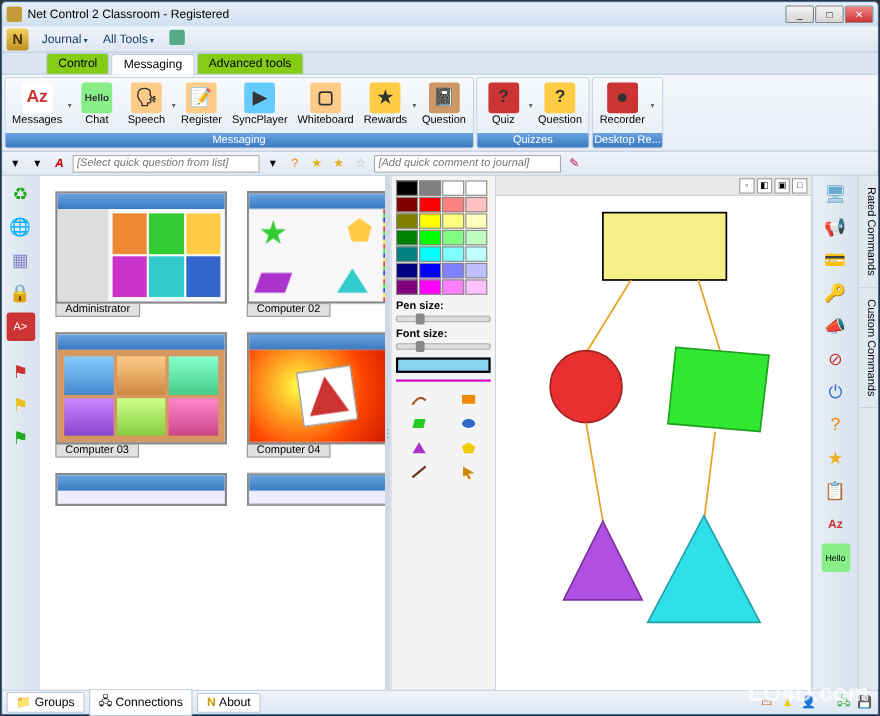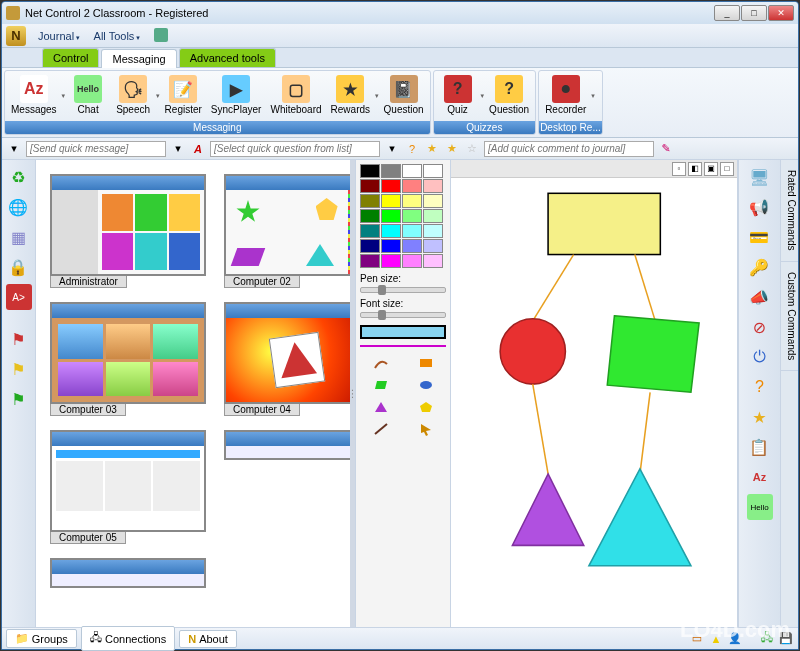--- a/index.html
+++ b/index.html
@@ -34,21 +34,21 @@
 .left-toolbar { width: 34px; background: linear-gradient(90deg,#e8eef6,#d8e2ee); border-right: 1px solid #c8d4e4; display: flex; flex-direction: column; align-items: center; padding: 4px 0; gap: 4px; }
 .lt-btn { width: 26px; height: 26px; border-radius: 3px; display: flex; align-items: center; justify-content: center; font-size: 16px; cursor: pointer; }
 .thumb-area { flex: 1; overflow: auto; padding: 14px; background: #fff; }
 .thumb-grid { display: grid; grid-template-columns: repeat(2, 160px); gap: 14px 14px; }
 .thumb { display: flex; flex-direction: column; align-items: flex-start; }
 .thumb-img { width: 156px; height: 102px; border: 2px solid #888; background: #eef; position: relative; overflow: hidden; }
 .thumb-label { background: #e0e0e0; border: 1px solid #999; padding: 0 8px; font-size: 10px; margin-top: -1px; }
 .palette-panel { width: 96px; border-left: 1px solid #c8d4e4; border-right: 1px solid #c8d4e4; background: #f4f4f4; padding: 4px; display: flex; flex-direction: column; gap: 3px; }
 .color-grid { display: grid; grid-template-columns: repeat(4, 20px); gap: 1px; }
 .color-sw { width: 20px; height: 14px; border: 1px solid #888; cursor: pointer; }
-.pal-label { font-size: 10px; margin-top: 2px; }
+.pal-label { font-size: 10px; margin-top: 2px; font-weight: bold; }
 .slider { height: 6px; background: #ddd; border: 1px solid #aaa; border-radius: 2px; position: relative; }
 .slider::after { content: ''; position: absolute; width: 8px; height: 10px; background: #888; left: 20%; top: -3px; border-radius: 2px; }
 .fill-preview { height: 14px; border: 2px solid #000; background: #88d4f0; margin-top: 4px; }
 .shape-tools { display: grid; grid-template-columns: repeat(2, 1fr); gap: 4px; margin-top: 4px; }
 .shape-tool { height: 18px; display: flex; align-items: center; justify-content: center; cursor: pointer; }
 .canvas-panel { flex: 1; background: #fff; position: relative; border-right: 1px solid #c8d4e4; }
 .canvas-toolbar { height: 18px; background: #e8e8e8; border-bottom: 1px solid #ccc; display: flex; align-items: center; justify-content: flex-end; gap: 2px; padding: 0 3px; }
 .cv-btn { width: 14px; height: 14px; border: 1px solid #999; background: #fff; cursor: pointer; font-size: 8px; display: flex; align-items: center; justify-content: center; }
 .canvas { position: relative; width: 100%; height: calc(100% - 18px); }
 .right-toolbar { width: 42px; background: linear-gradient(90deg,#e8eef6,#d8e2ee); border-left: 1px solid #c8d4e4; display: flex; flex-direction: column; align-items: center; padding: 4px 0; gap: 4px; }
@@ -153,21 +153,20 @@
             <div class="rbtn-label">Recorder</div>
           </div>
           <div class="rbtn-split">▾</div>
         </div>
       <div class="ribbon-group-label">Desktop Re...</div>
     </div>
   </div>
 
   <div class="quickbar">
     <span class="qb-ico">▾</span>
-    <input class="qb-input" style="width: 140px;" placeholder="[Send quick message]">
     <span class="qb-ico">▾</span>
     <span class="qb-ico" style="color:#c00;font-weight:bold;font-style:italic">A</span>
     <input class="qb-input" style="width: 170px;" placeholder="[Select quick question from list]">
     <span class="qb-ico">▾</span>
     <span class="qb-ico" style="color:#e80">?</span>
     <span class="qb-ico" style="color:#e8b020">★</span>
     <span class="qb-ico" style="color:#e8b020">★</span>
     <span class="qb-ico" style="color:#bbb">☆</span>
     <input class="qb-input" style="width: 170px;" placeholder="[Add quick comment to journal]">
     <span class="qb-ico" style="color:#c06">✎</span>
@@ -237,34 +236,20 @@
           <div class="thumb">
             <div class="thumb-img">
               <div class="tm-hdr"></div>
               <div class="tm-body" style="background:radial-gradient(circle at 30% 40%,#ff4,#f40,#a00);position:relative">
                 <div style="position:absolute;left:30%;top:20%;width:50px;height:50px;background:#fff;transform:rotate(-8deg);border:1px solid #888">
                   <div style="width:0;height:0;border-left:18px solid transparent;border-right:18px solid transparent;border-bottom:34px solid #c33;margin:6px auto"></div>
                 </div>
               </div>
             </div>
             <div class="thumb-label">Computer 04</div>
-          </div>
-          <div class="thumb">
-            <div class="thumb-img">
-              <div class="tm-hdr"></div>
-              <div class="tm-body" style="background:#fff;padding:4px">
-                <div style="height:8px;background:#3af;margin-bottom:3px"></div>
-                <div style="display:grid;grid-template-columns:1fr 1fr 1fr;gap:2px;height:50px">
-                  <div style="background:#eee"></div>
-                  <div style="background:#eee"></div>
-                  <div style="background:#eee"></div>
-                </div>
-              </div>
-            </div>
-            <div class="thumb-label">Computer 05</div>
           </div>
           <div class="thumb">
             <div class="thumb-img" style="height:30px">
               <div class="tm-hdr"></div>
             </div>
           </div>
           <div class="thumb">
             <div class="thumb-img" style="height:30px">
               <div class="tm-hdr"></div>
             </div>

